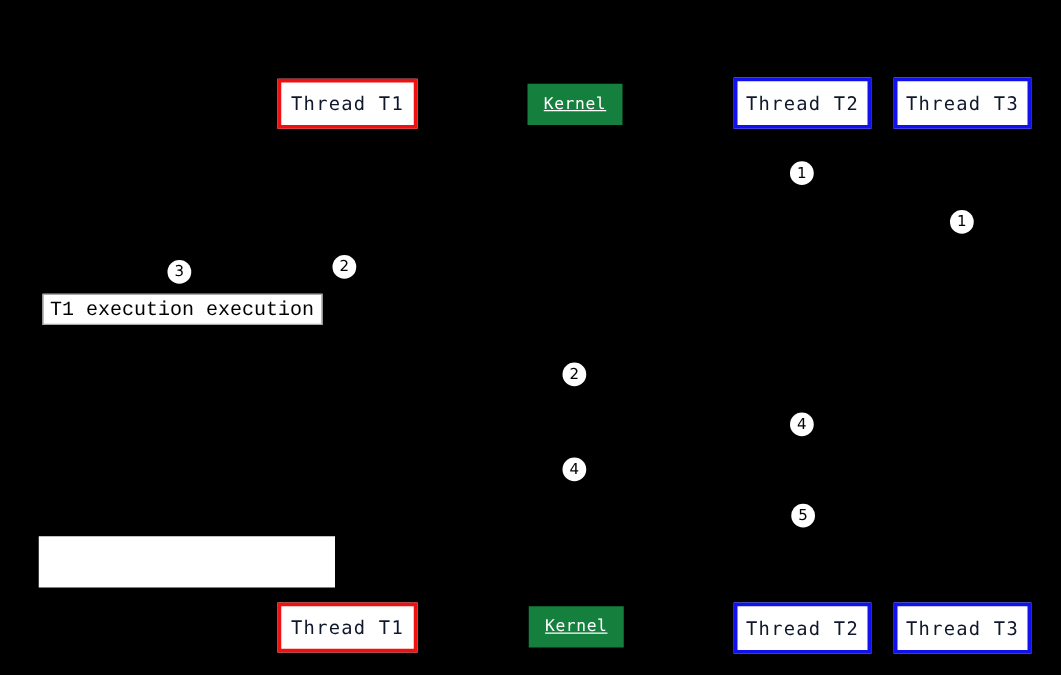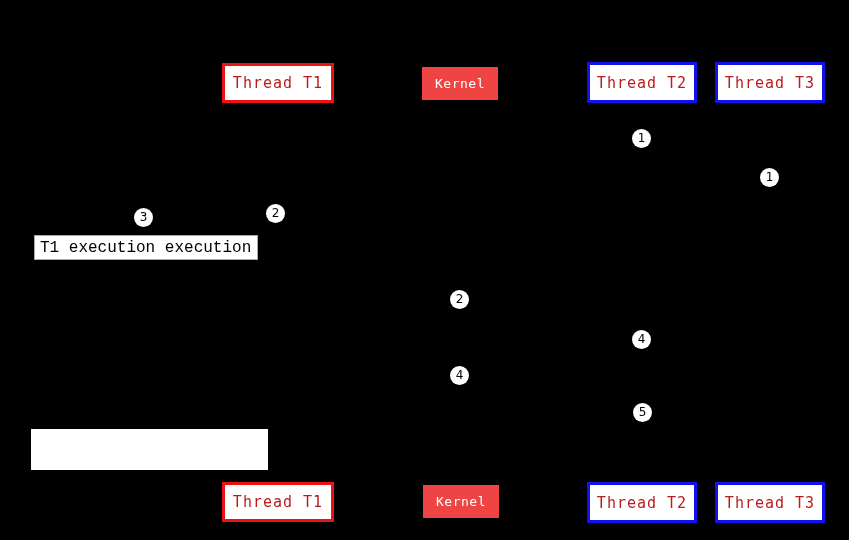--- a/index.html
+++ b/index.html
@@ -22,33 +22,34 @@
     background: #ffffff;
     display: flex;
     align-items: center;
     justify-content: center;
     white-space: nowrap;
   }
   .thread-box {
     width: 112px;
     height: 40px;
     border: 3px solid #1111ee;
-    color: #b91c1c;
+    color: #0f172a;
     font-size: 15px;
     letter-spacing: 1px;
   }
   .red-border { border-color: #ee1111; }
   .kernel-box {
     width: 76px;
     height: 33px;
-    background: #ef4444;
+    background: #15803d;
     color: #ffffff;
     font-size: 13px;
     letter-spacing: 0.5px;
     border: none;
+    text-decoration: underline;
   }
   
   #t1-top     { left: 222px; top: 63px; }
   #kernel-top { left: 422px; top: 67px; }
   #t2-top     { left: 587px; top: 62px; height: 41px; width: 110px; }
   #t3-top     { left: 715px; top: 62px; height: 41px; width: 110px; }
   
   #t1-bot     { left: 222px; top: 482px; }
   #kernel-bot { left: 423px; top: 485px; }
   #t2-bot     { left: 587px; top: 482px; height: 41px; width: 110px; }

